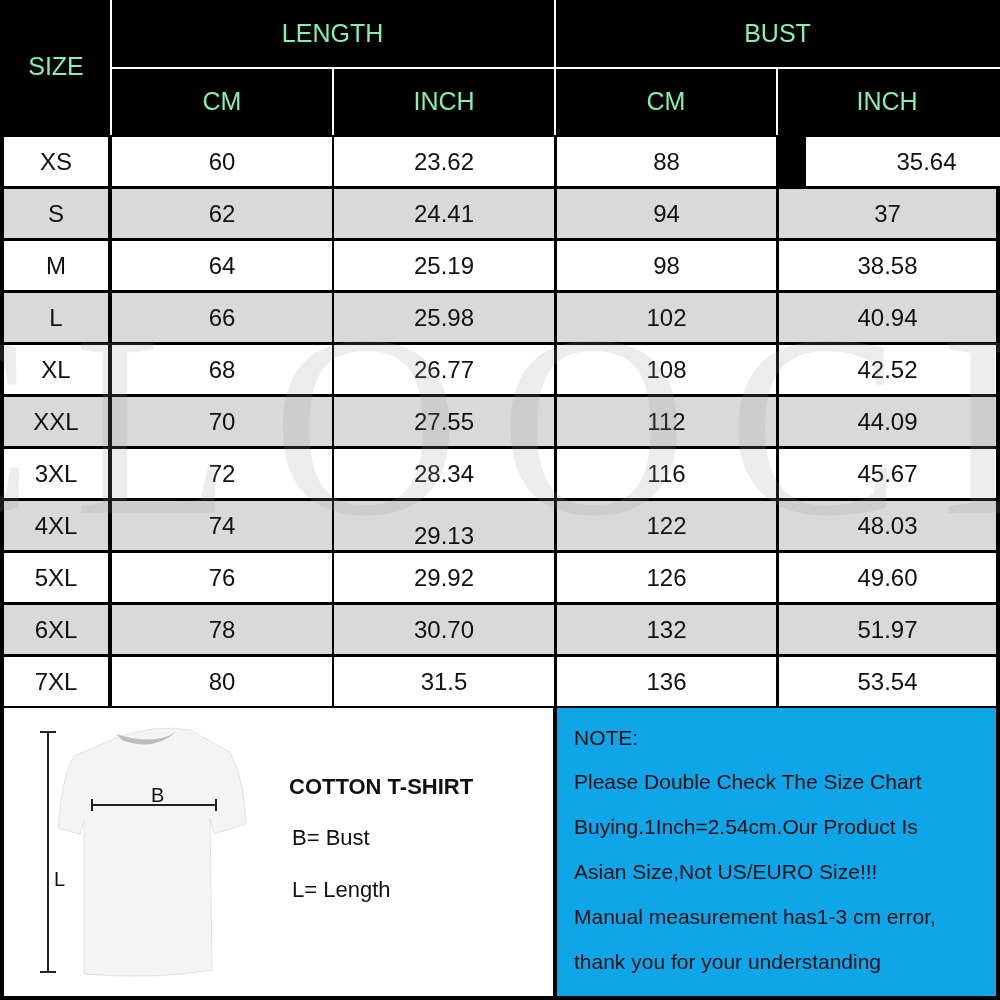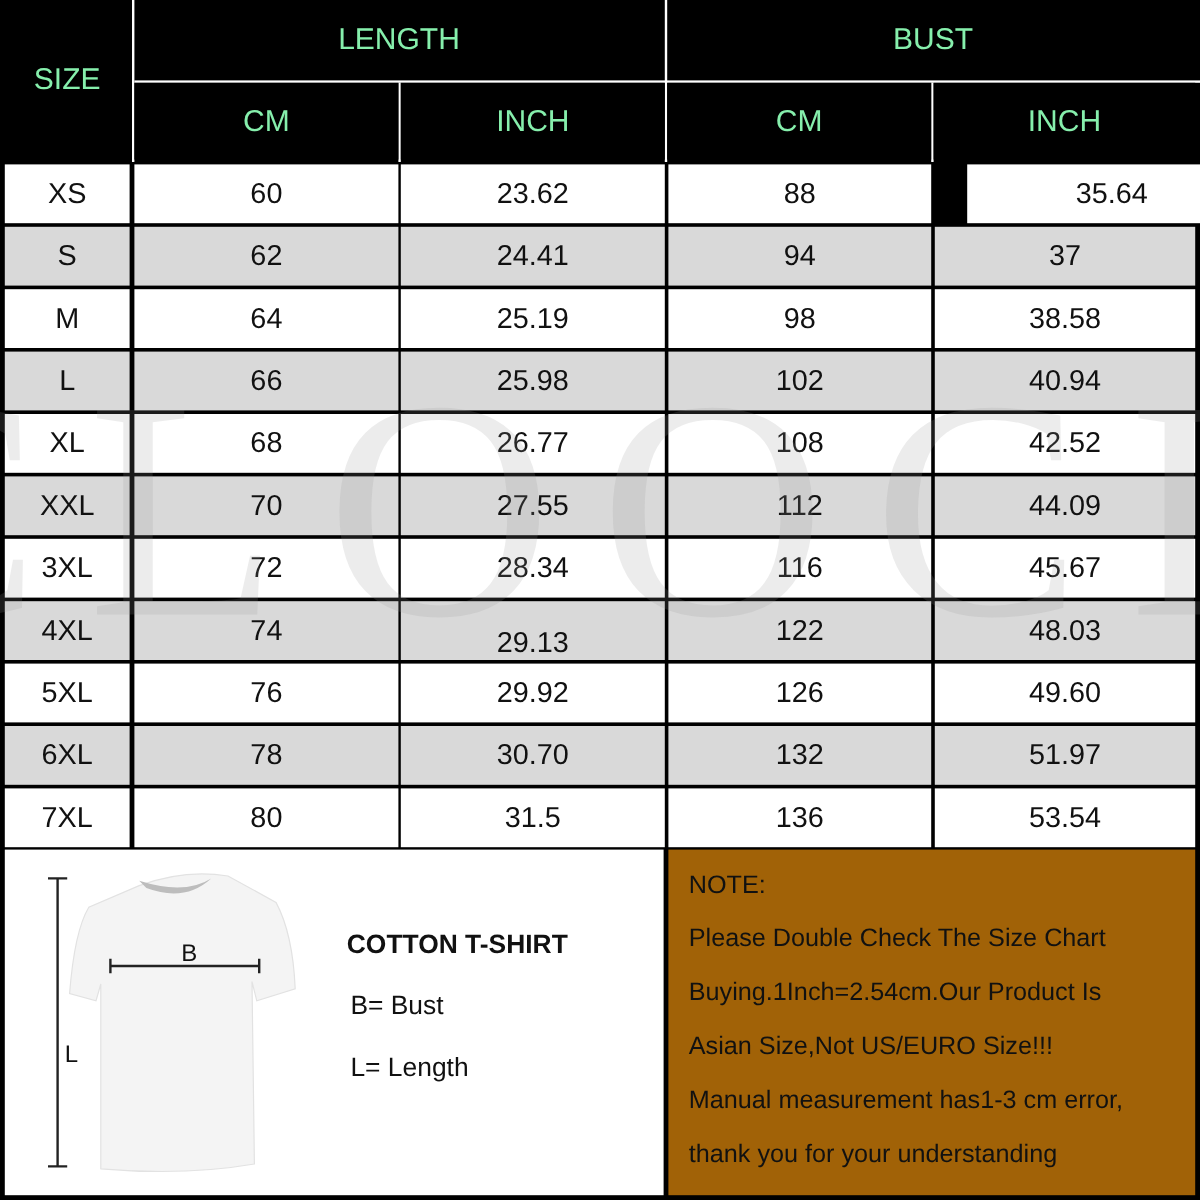--- a/index.html
+++ b/index.html
@@ -6,21 +6,21 @@
   body{width:1000px;height:1000px;position:relative;overflow:hidden;font-family:"Liberation Sans",sans-serif;}
   .chart{position:absolute;left:0;top:0;width:1000px;height:1000px;background:#000;}
   .cell{position:absolute;display:flex;align-items:center;justify-content:center;box-sizing:border-box;}
   .hdr{background:#000;color:#86efac;font-size:25px;}
   .row-white{background:#fff;color:#111;font-size:24px;}
   .row-gray{background:#d9d9d9;color:#111;font-size:24px;}
   .watermark{position:absolute;left:0;top:300px;width:1000px;height:250px;pointer-events:none;
     font-family:"Liberation Serif",serif;font-size:260px;letter-spacing:40px;color:rgba(150,150,150,0.18);
     display:flex;align-items:center;justify-content:center;line-height:1;}
   .bottom-left{position:absolute;left:4px;top:708px;width:549px;height:288px;background:#fff;}
-  .bottom-right{position:absolute;left:557px;top:708px;width:439px;height:288px;background:#a16207;}
+  .bottom-right{position:absolute;left:557px;top:708px;width:439px;height:288px;background:#0ea5e9;}
   .note-line{position:absolute;left:17px;font-size:21px;color:#111;white-space:nowrap;}
   .ct-title{position:absolute;left:285px;top:66px;font-size:22px;font-weight:bold;color:#111;}
   .legend{position:absolute;left:288px;font-size:22px;color:#111;}
 </style>
 </head>
 <body>
 
 <div class="chart">
 
   <div class="cell hdr" style="left:4px;top:0;width:104px;height:133px;">

